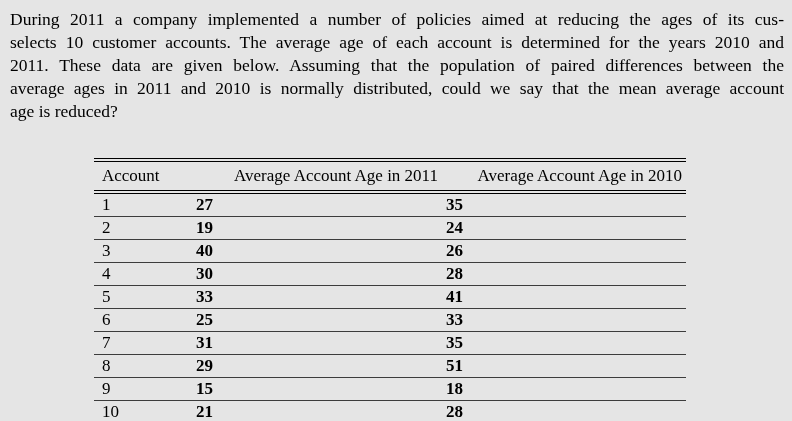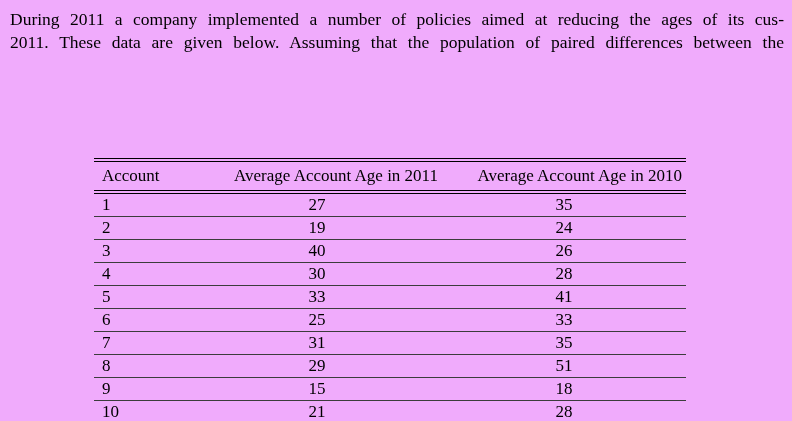--- a/index.html
+++ b/index.html
@@ -7,21 +7,21 @@
     padding: 0;
     background: #ffffff;
     width: 792px;
     height: 421px;
     overflow: hidden;
   }
   .page {
     position: relative;
     width: 792px;
     height: 421px;
-    background: #f0abfc;
+    background: #e5e5e5;
     color: #000000;
     font-family: "Liberation Serif", "DejaVu Serif", serif;
   }
   .problem-text {
     position: absolute;
     top: 8px;
     left: 10px;
     width: 774px;
     font-size: 17.5px;
     line-height: 23px;
@@ -78,31 +78,34 @@
   table.accounts td {
     padding: 1px 4px 2px;
     line-height: 19px;
     vertical-align: middle;
   }
   table.accounts td.cell-account {
     text-align: left;
     padding-left: 8px;
   }
   table.accounts td.cell-num {
-    text-align: center;
+    font-weight: bold;
   }
 </style>
 </head>
 <body>
 
 <div class="page">
 
   <div class="problem-text">
     <div class="pline">During 2011 a company implemented a number of policies aimed at reducing the ages of its cus-</div>
+    <div class="pline">selects 10 customer accounts. The average age of each account is determined for the years 2010 and</div>
     <div class="pline">2011. These data are given below. Assuming that the population of paired differences between the</div>
+    <div class="pline">average ages in 2011 and 2010 is normally distributed, could we say that the mean average account</div>
+    <div class="pline last">age is reduced?</div>
   </div>
 
   <div class="data-table-wrap">
     <table class="accounts">
       <colgroup>
         <col class="c1">
           <col class="c2">
           <col class="c3">
       </colgroup>
       <thead>

